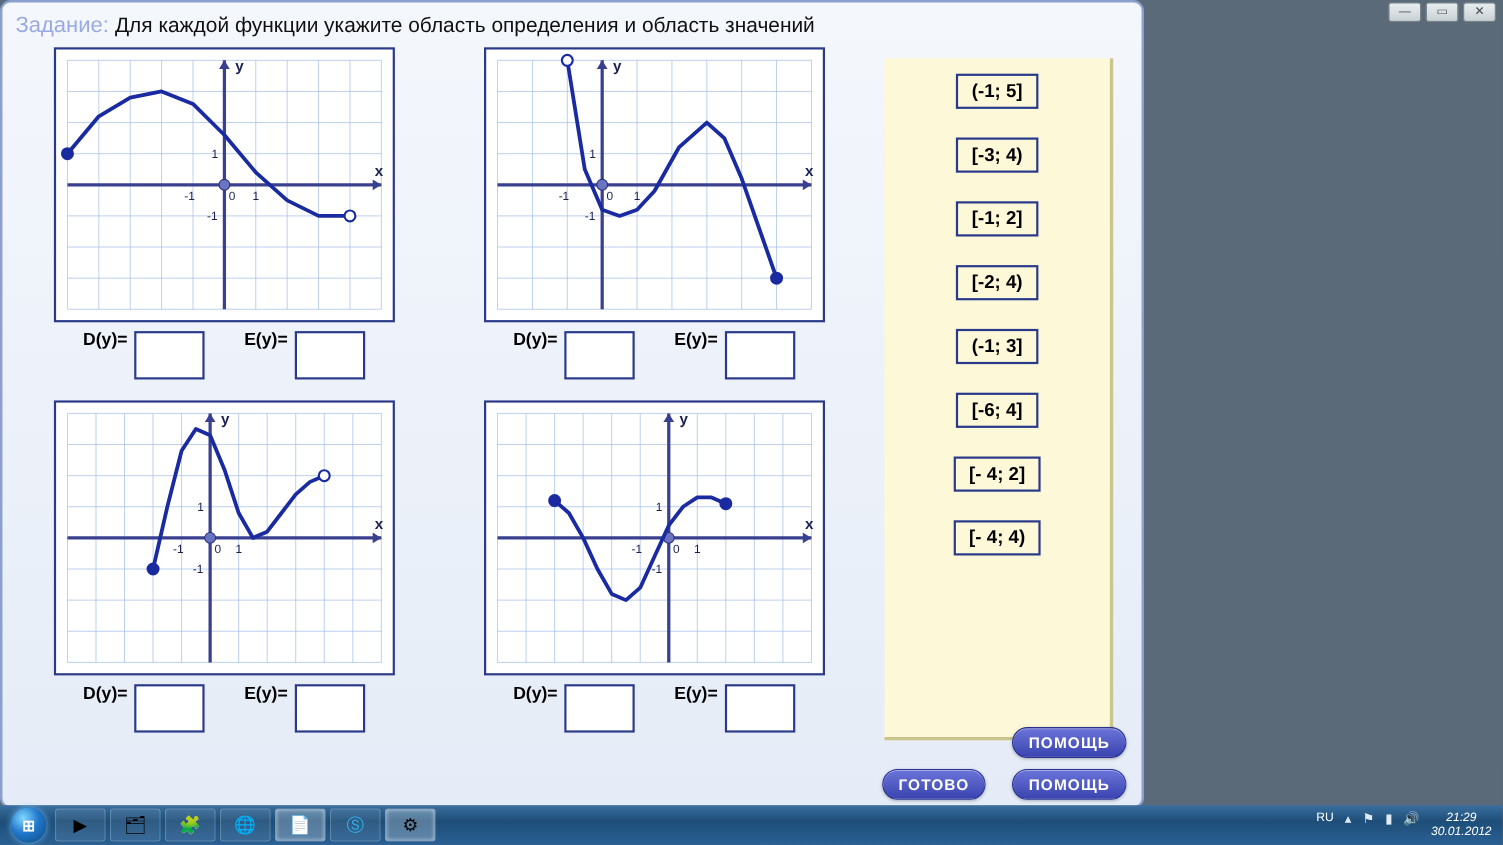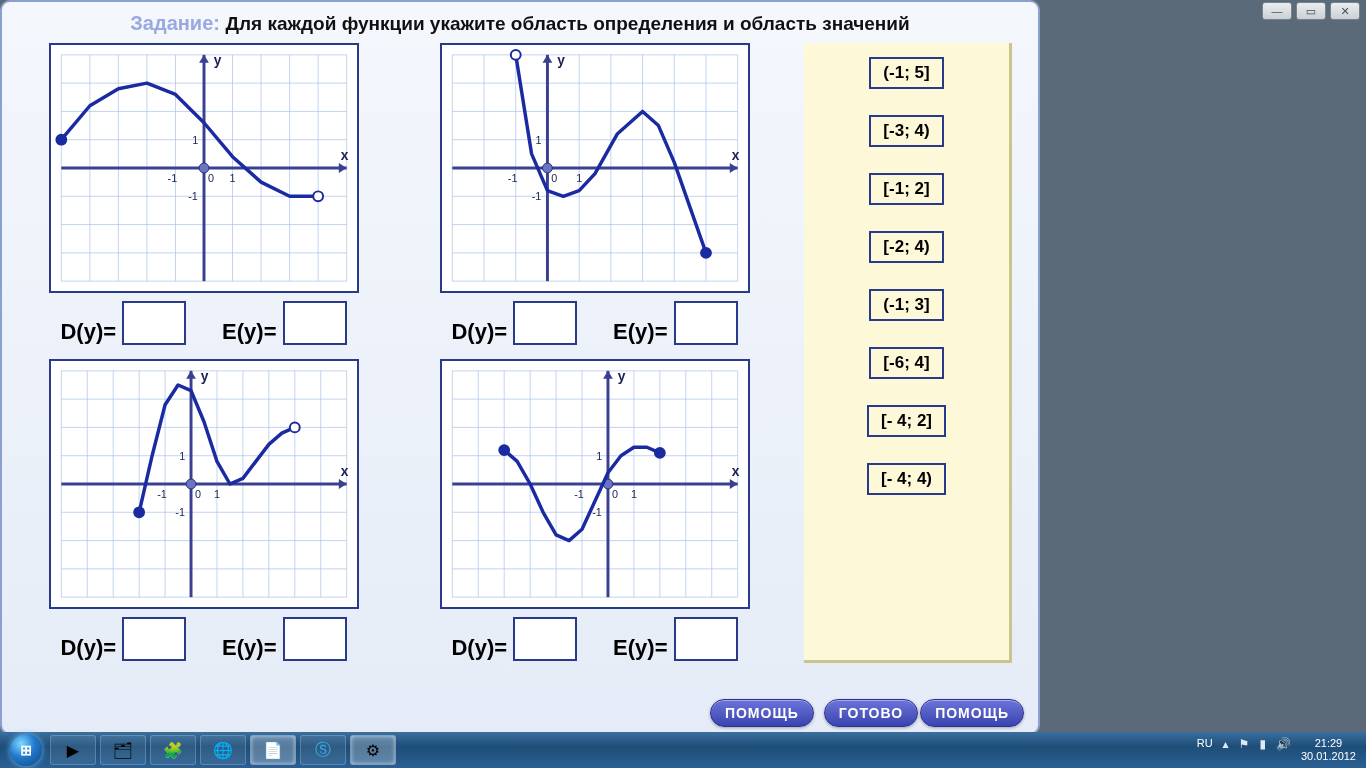--- a/index.html
+++ b/index.html
@@ -17,92 +17,92 @@
     width: 1040px;
     height: 735px;
     background: linear-gradient(#f4f7fc, #e5ecf7);
     border: 2px solid #8aa0d0;
     border-radius: 10px;
     padding: 10px 12px;
     z-index: 2;
   }
   .title-row {
     font-size: 20px;
-    font-weight: bold;
+    font-weight: normal;
     color: #9aa9e0;
     margin-bottom: 8px;
-    text-align: center;
   }
   .title-row .task-text { color: #101010; font-size: 19px; }
   .content { display: flex; gap: 20px; }
   .graphs {
     display: grid;
     grid-template-columns: 1fr 1fr;
     gap: 12px;
     width: 770px;
   }
   .graph-cell { display: flex; flex-direction: column; align-items: center; gap: 8px; }
   .graph-box {
     width: 310px; height: 250px;
     border: 2px solid #2a3a8a;
     background: #fff;
     position: relative;
   }
   .graph-svg { width: 100%; height: 100%; display: block; }
   .answer-row {
     display: flex;
-    align-items: flex-end;
+    align-items: flex-start;
     gap: 6px;
     font-weight: bold;
-    font-size: 22px;
+    font-size: 16px;
   }
   .drop-box {
     width: 64px; height: 44px;
     border: 2px solid #2a3a8a;
     background: #fff;
   }
   .options-panel {
     width: 208px;
     height: 620px;
     background: #fcf8d8;
     border-right: 3px solid #c9c58f;
     border-bottom: 3px solid #c9c58f;
     padding: 14px 24px;
     display: flex;
     flex-direction: column;
     align-items: center;
     gap: 26px;
+    margin-top: 10px;
   }
   .option-chip {
     padding: 4px 12px;
     font-weight: bold;
     font-size: 17px;
     background: #fcf8d8;
     border: 2px solid #2a3a8a;
     color: #000;
     cursor: move;
   }
   .btn-area {
     position: absolute;
     right: 14px; bottom: 6px;
-    display: flex; gap: 10px; align-items: flex-end;
+    display: flex; flex-direction: column; gap: 10px; align-items: flex-end;
   }
   .pill-btn {
     background: linear-gradient(#6b74d8, #3a44b0);
     color: #fff;
     font-weight: bold;
     font-size: 14px;
     padding: 5px 14px;
     border: 1px solid #2a3090;
     border-radius: 16px;
     cursor: pointer;
     letter-spacing: 1px;
     box-shadow: inset 0 1px 0 rgba(255,255,255,0.4), 0 1px 3px rgba(0,0,0,0.3);
   }
-  .btn-row-2 { display: flex; gap: 2px; }
+  .btn-row-2 { display: flex; gap: 24px; }
 
   
   .win-controls {
     position: absolute;
     top: 2px; right: 6px;
     display: flex; gap: 4px;
     z-index: 1;
   }
   .win-ctrl {
     width: 30px; height: 18px;
@@ -147,21 +147,21 @@
     background: rgba(255,255,255,0.08);
     font-size: 16px;
   }
   .tb-item.active { background: rgba(255,255,255,0.25); box-shadow: inset 0 0 4px rgba(255,255,255,0.6); }
   .tray {
     margin-left: auto;
     display: flex; gap: 10px;
     color: #fff; font-size: 11px;
     padding-right: 6px;
   }
-  .tray .clock { text-align: center; line-height: 13px; }
+  .tray .clock { text-align: center; line-height: 13px; font-style: italic; }
   .tray-ico { font-size: 12px; color: #e0eaf4; }
   .axis-label { font-weight: bold; font-size: 14px; fill: #1a2050; }
   .tick-label { font-size: 11px; fill: #1a2050; }
 </style>
 </head>
 <body>
 
 <div class="win-controls">
   <div class="win-ctrl">—</div>
   <div class="win-ctrl">▭</div>

